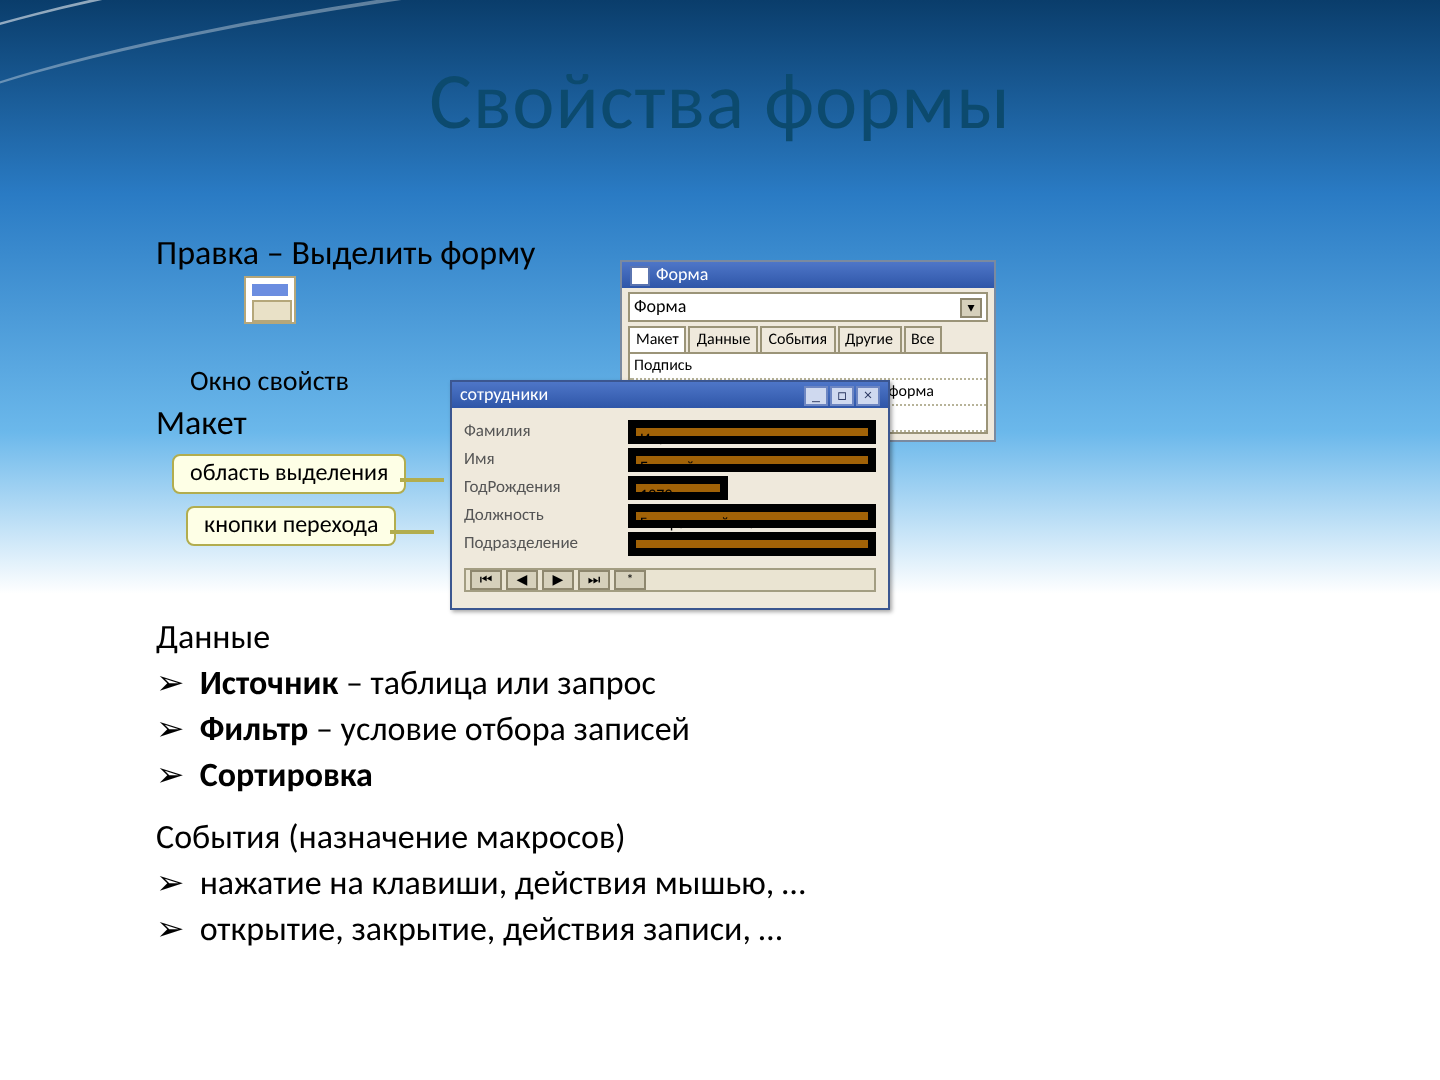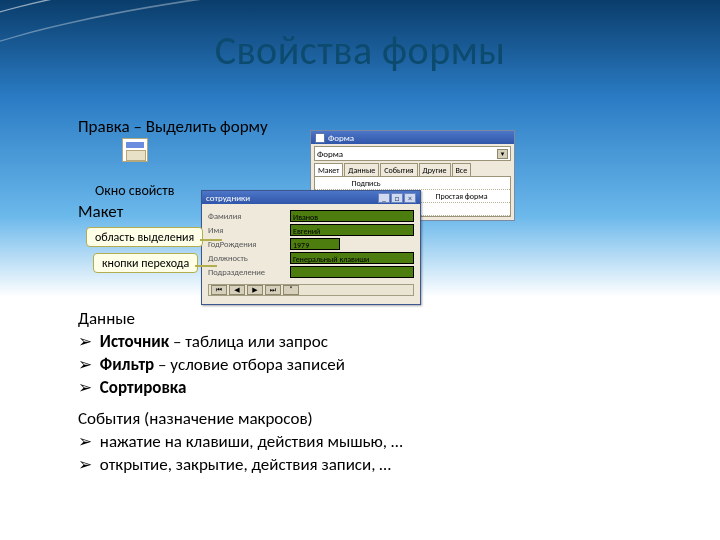--- a/index.html
+++ b/index.html
@@ -28,55 +28,55 @@
     color: #000; font-size: 17px; line-height: 1.35;
   }
   .section-head { font-weight: 400; margin-top: 8px; }
 
   .bullet-row { margin-left: 0; }
   .arrow-mark { display: inline-block; width: 18px; }
   .em-term { font-weight: 700; }
 
   
   .propsheet {
-    position: absolute; top: 130px; left: 310px; width: 205px;
+    position: absolute; top: 130px; left: 310px; width: 188px;
     border: 1px solid #7a8aa0; background: #efe9dc; font-size: 9px;
   }
   .propsheet .titlebar {
     background: linear-gradient(#4e76c8, #2f56a8); color: #fff;
     padding: 1px 4px; font-size: 9px; display: flex; align-items: center; gap: 3px;
   }
   .titlebar .ico { width: 10px; height: 10px; background: #fff; border:1px solid #5a74b0; }
   .propsheet .combo {
     margin: 2px 3px; border: 1px solid #9b9478; background: #fff;
     padding: 1px 2px; display: flex; justify-content: space-between; align-items: center;
   }
   .dd-btn { width: 11px; height: 10px; background:#d6d0bb; border:1px solid #8e876e; text-align:center; font-size:7px; line-height:8px; }
   .tabs { display:flex; gap:1px; padding:0 3px; }
   .tab { background:#efe9dc; border:1px solid #9b9478; border-bottom:none;
          padding:1px 3px; font-size:8px; }
   .tab.active { background:#fff; }
-  .propbody { background:#fff; border:1px solid #9b9478; margin:0 3px 3px;text-align:center; }
+  .propbody { background:#fff; border:1px solid #9b9478; margin:0 3px 3px; }
   .proprow { display:flex; font-size:8px; border-bottom:1px dotted #b7b399; padding:1px 2px; }
   .proprow .k { flex: 0 0 98px; }
   .proprow .v { flex: 1; }
 
   
   .dialog {
-    position: absolute; top: 190px; left: 201px; width: 220px;
+    position: absolute; top: 190px; left: 225px; width: 220px;
     border: 1px solid #3b5690; background: #efe9dc; font-size: 9px;
     box-shadow: 1px 1px 2px rgba(0,0,0,0.35);
   }
   .dialog .titlebar { background: linear-gradient(#4e76c8,#2f56a8); color:#fff; padding:1px 4px; display:flex; justify-content:space-between; align-items:center; }
   .winbtns { display:flex; gap:1px; }
   .winbtn { width:12px; height:10px; background:#cfd9ef; border:1px solid #6d86c2; font-size:8px; line-height:8px; text-align:center; color:#2d3a63; }
   .dlgbody { padding:4px 6px 8px; }
   .dlgrow { display:flex; align-items:center; margin:2px 0; gap:20px; }
   .dlgrow .lbl { width: 62px; font-size:8.5px; color:#555; }
-  .txtfield { flex:1; border:1px solid #000000; background:#4d7c0f; height:12px; padding:0 2px; font-size:8px; line-height:12px; }
+  .txtfield { flex:1; border:4px solid #000000; background:#a16207; height:12px; padding:0 2px; font-size:8px; line-height:12px; }
   .navstrip { margin-top:6px; height:12px; border:1px solid #a39d82; background:#eae4d2; display:flex; align-items:center; }
   .navbtn { width:16px; height:10px; border:1px solid #8e876e; background:#d6d0bb; text-align:center; font-size:7px; line-height:8px; margin-left:2px; }
 
   
   .callout {
     position:absolute; background:#feffe6; border:1px solid #b2ad4e;
     padding:2px 8px; font-size:12px; border-radius:4px;
   }
   .callout.c1 { top:227px; left:86px; }
   .callout.c2 { top:253px; left:93px; }

